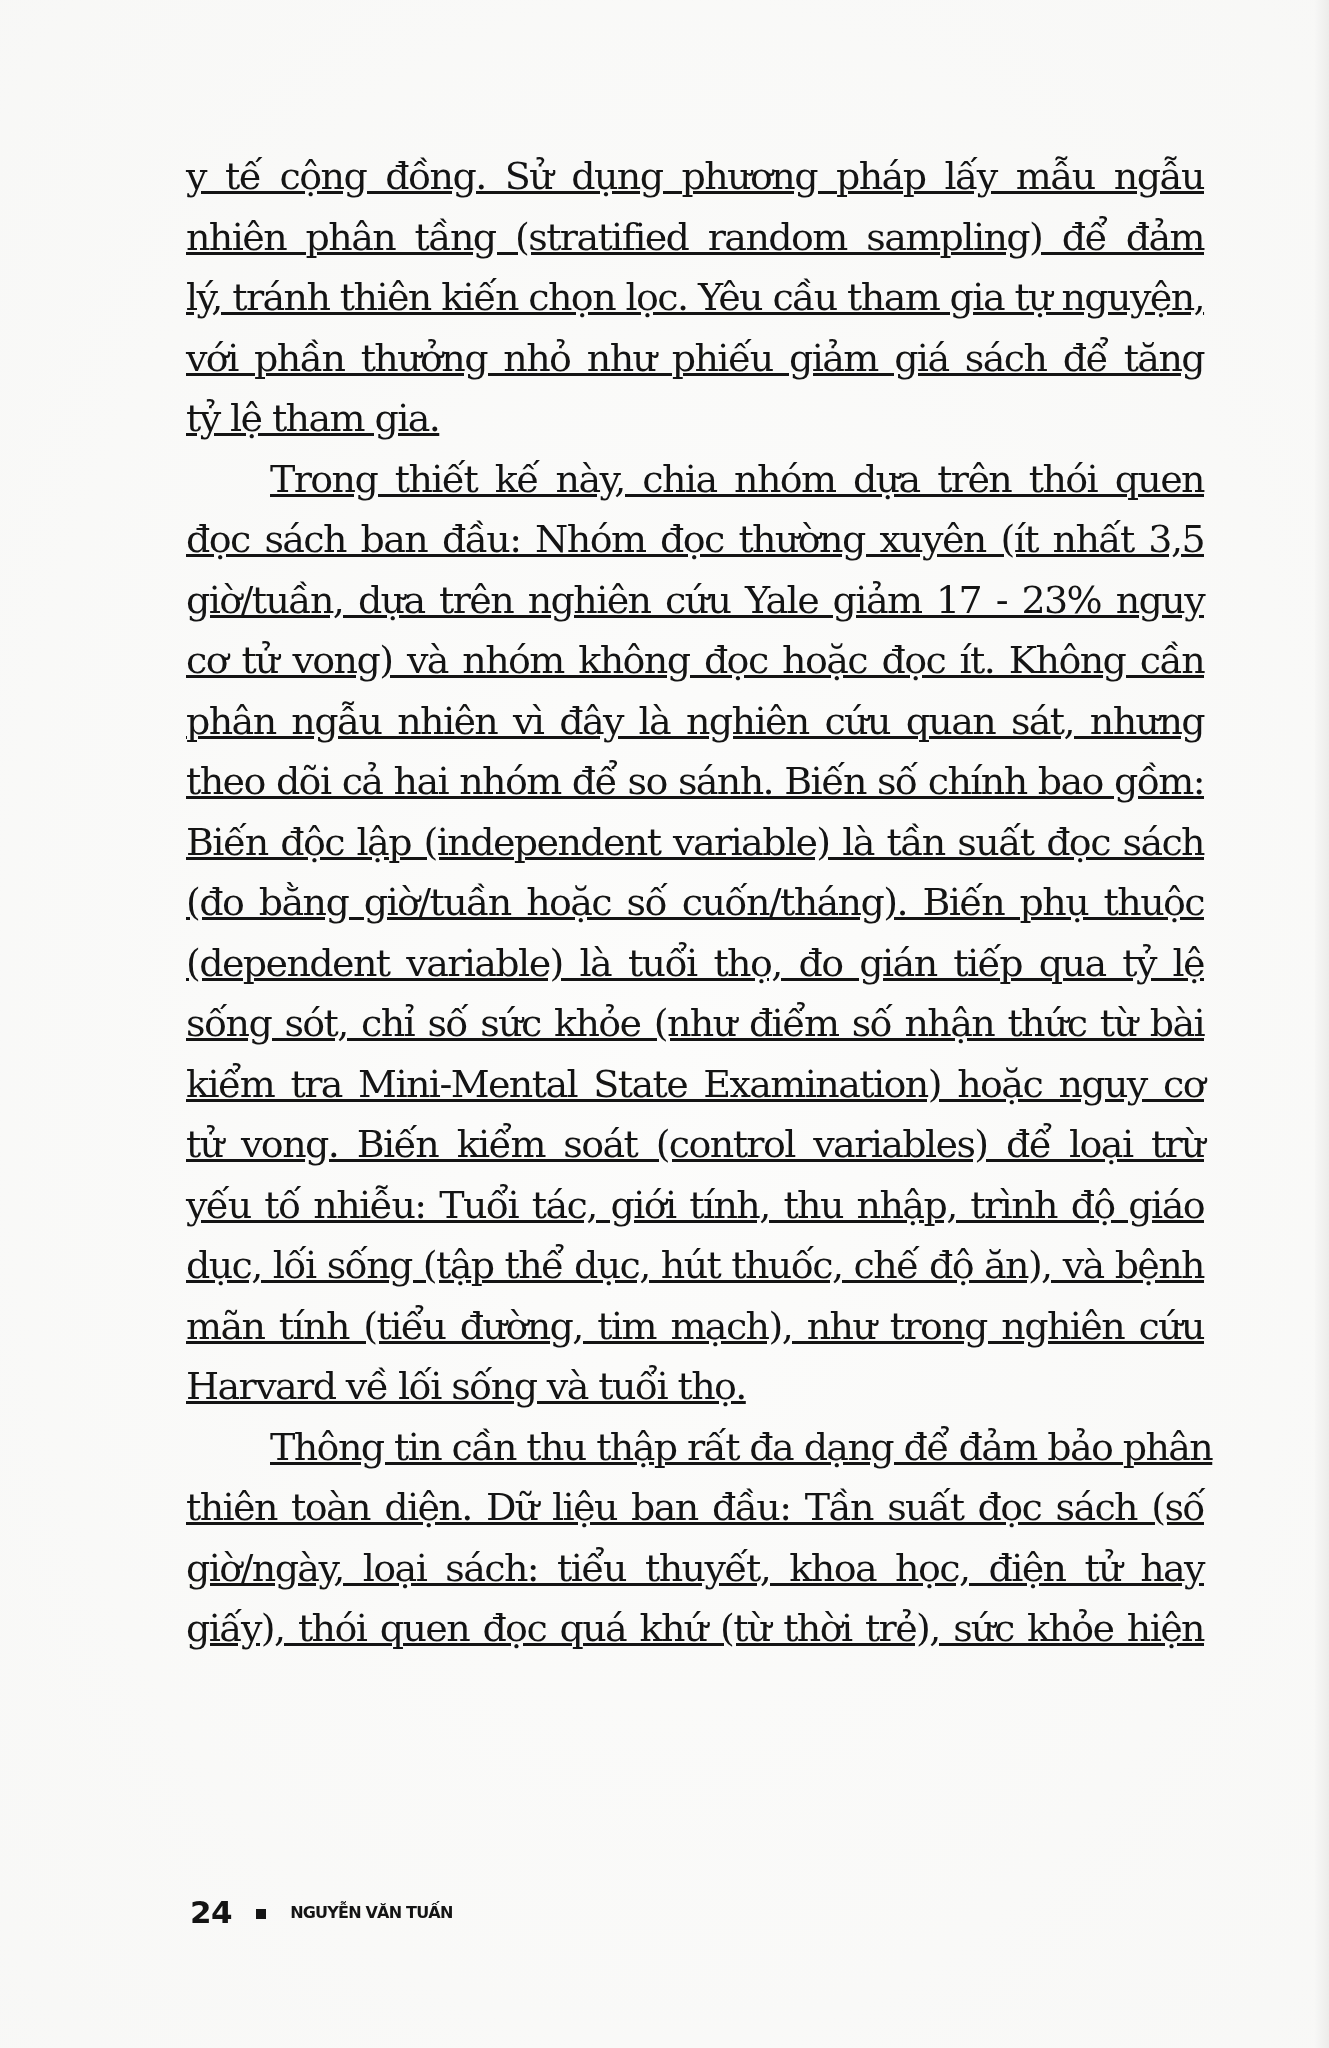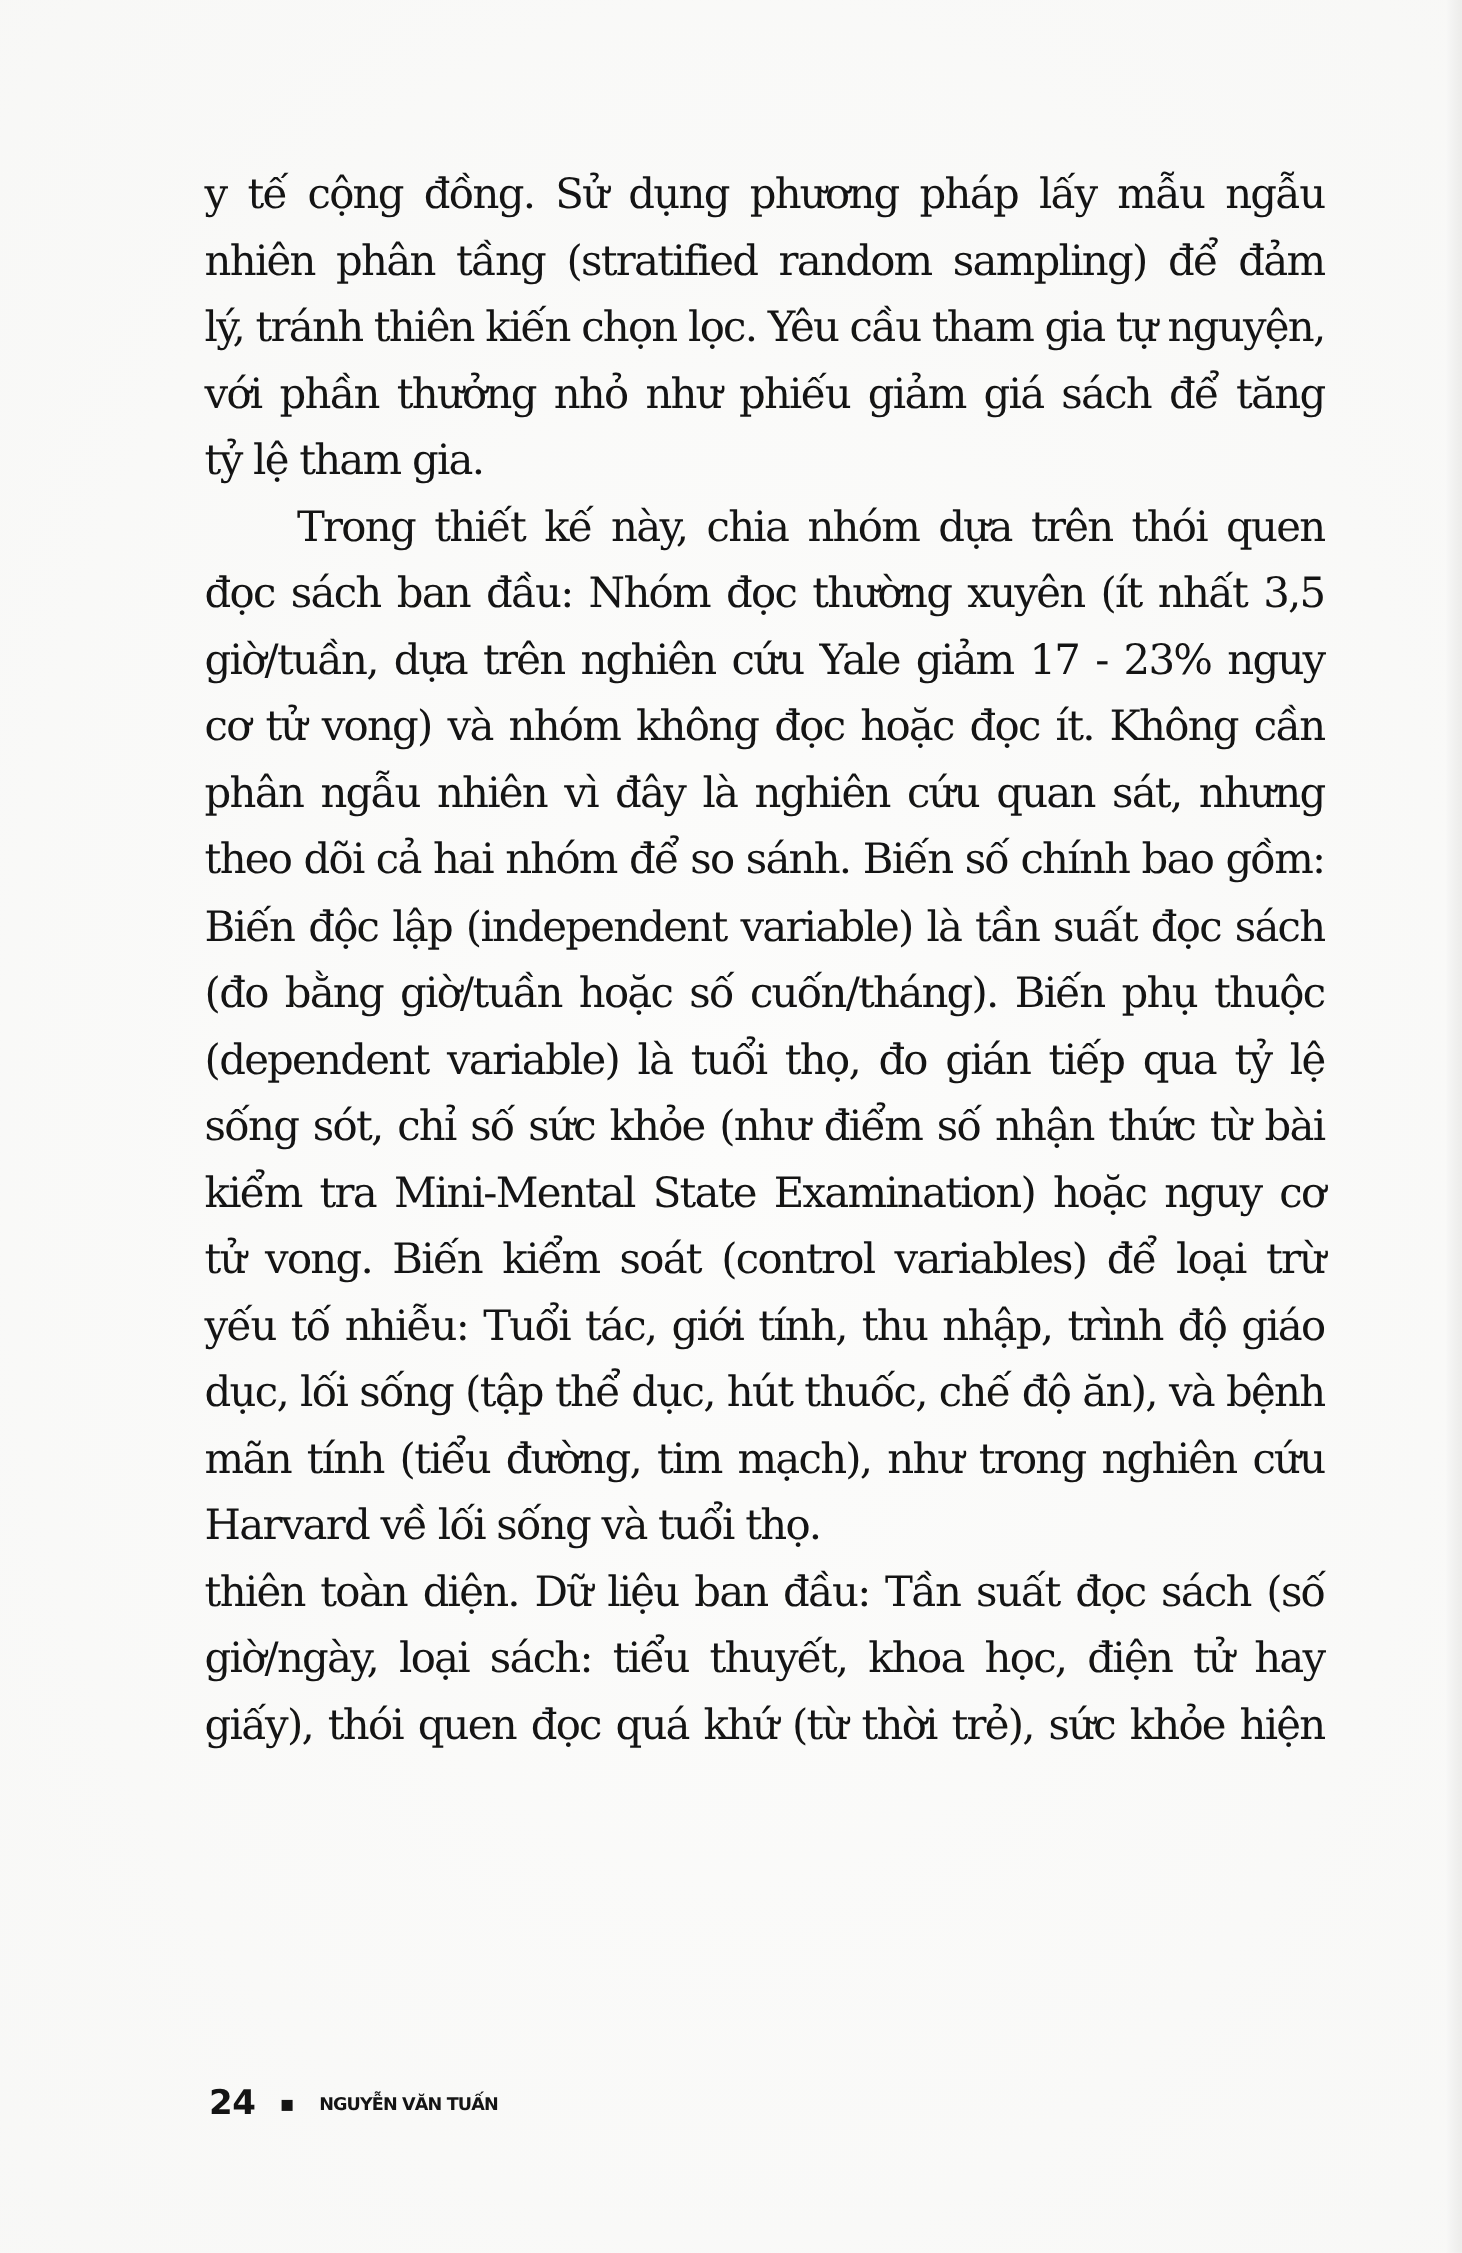--- a/index.html
+++ b/index.html
@@ -31,20 +31,21 @@
       height: 2048px;
       background: linear-gradient(to right, #f7f7f6, #ececea);
     }
     .body-text {
       position: absolute;
       left: 186px;
       top: 146px;
       width: 1018px;
       font-family: "DejaVu Serif", "Liberation Serif", serif;
       color: #141414;
+      text-decoration: underline;
     }
     .line {
       display: block;
       height: 60.5px;
       line-height: 60.5px;
       font-size: 38px;
       white-space: nowrap;
       text-align: justify;
       text-align-last: justify;
       letter-spacing: -1.6px;
@@ -121,20 +122,21 @@
       <span class="line">tử vong. Biến kiểm soát (control variables) để loại trừ</span>
       <span class="line">yếu tố nhiễu: Tuổi tác, giới tính, thu nhập, trình độ giáo</span>
       <span class="line">dục, lối sống (tập thể dục, hút thuốc, chế độ ăn), và bệnh</span>
       <span class="line">mãn tính (tiểu đường, tim mạch), như trong nghiên cứu</span>
       <span class="line last">Harvard về lối sống và tuổi thọ.</span>
     </div>
 
     <span class="para-gap"></span>
 
     <div class="paragraph">
+      <span class="line indent">Thông tin cần thu thập rất đa dạng để đảm bảo phân</span>
       <span class="line">thiên toàn diện. Dữ liệu ban đầu: Tần suất đọc sách (số</span>
       <span class="line">giờ/ngày, loại sách: tiểu thuyết, khoa học, điện tử hay</span>
       <span class="line">giấy), thói quen đọc quá khứ (từ thời trẻ), sức khỏe hiện</span>
     </div>
   </div>
 
   <div class="footer">
     <span class="page-number">24</span>
     <span class="square-bullet"></span>
     <span class="author">NGUYỄN VĂN TUẤN</span>

